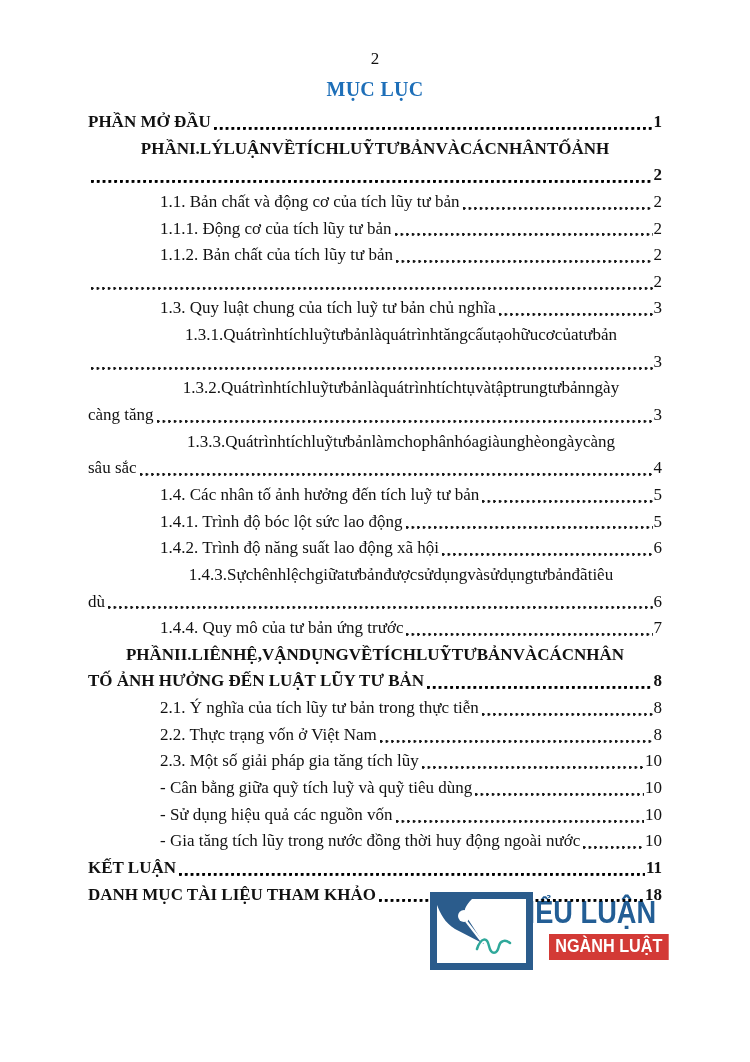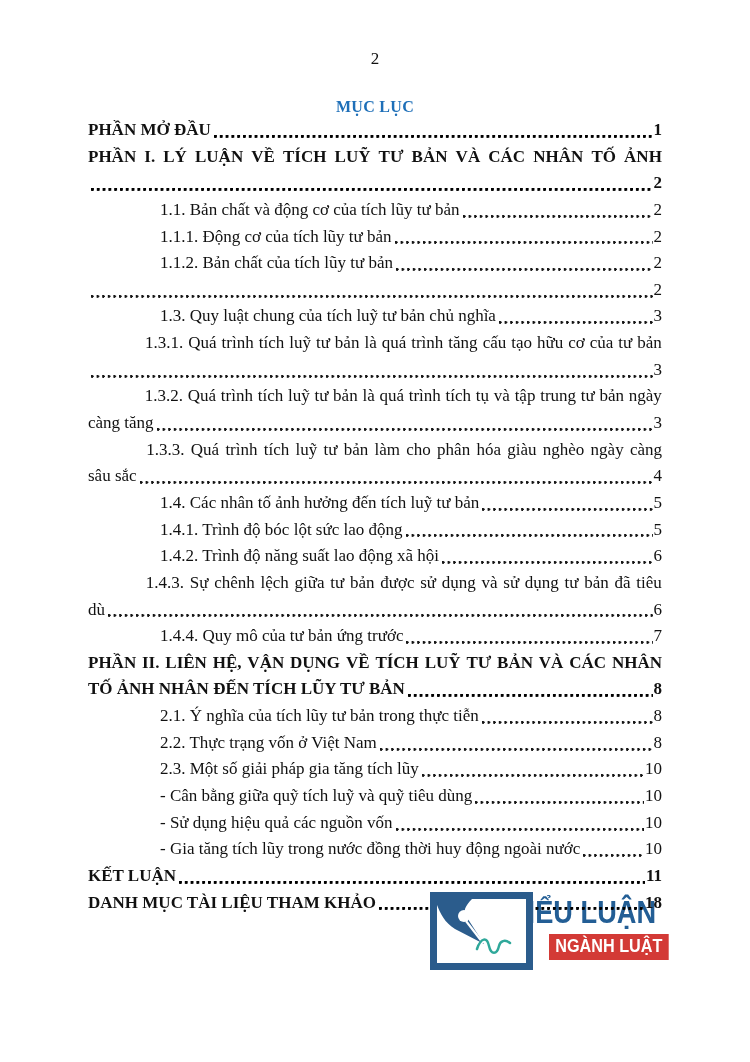--- a/index.html
+++ b/index.html
@@ -5,31 +5,31 @@
   html,body{margin:0;padding:0;background:#ffffff;}
   .sheet{
     position:relative;width:750px;height:1062px;background:#ffffff;
     font-family:"Liberation Serif","DejaVu Serif",serif;color:#111;overflow:hidden;
   }
   .pagenum{
     position:absolute;top:48px;left:0;right:0;text-align:center;
     font-size:17px;line-height:22px;
   }
   .doc-title{
-    position:absolute;top:94px;left:0;right:0;margin:0;text-align:center;
-    font-size:16px;line-height:26px;font-weight:bold;color:#1E6FB8;letter-spacing:.3px;
+    position:absolute;top:76px;left:0;right:0;margin:0;text-align:center;
+    font-size:20px;line-height:26px;font-weight:bold;color:#1E6FB8;letter-spacing:.3px;
   }
   .toc{
-    position:absolute;left:88px;top:117px;width:574px;
+    position:absolute;left:88px;top:109px;width:574px;
     font-size:17px;line-height:26.65px;z-index:2;
   }
   .toc-line{height:26.65px;}
   .b{font-weight:bold;}
   
-  .toc-just{display:flex;justify-content:space-between;}
+  .toc-just{display:flex;justify-content:center;}
   .toc-just .w{display:inline-block;white-space:pre;}
   .sp{flex:0 0 52px;width:52px;}
   
   .toc-flex{display:flex;}
   .toc-flex .txt{white-space:pre;}
   .ind{margin-left:72px;}
   .leader{
     flex:1 1 0;min-width:8px;margin:0 1px;
     background-image:radial-gradient(circle at 1.2px 1.2px,#151515 1.12px,rgba(0,0,0,0) 1.5px);
     background-size:5.6px 2.6px;background-repeat:repeat-x;
@@ -247,21 +247,21 @@
         <span class="w">VỀ</span>
         <span class="w">TÍCH</span>
         <span class="w">LUỸ</span>
         <span class="w">TƯ</span>
         <span class="w">BẢN</span>
         <span class="w">VÀ</span>
         <span class="w">CÁC</span>
         <span class="w">NHÂN</span>
       </div>
       <div class="toc-line toc-flex b">
-        <span class="txt">TỐ ẢNH NHÂN ĐẾN TÍCH LŨY TƯ BẢN</span>
+        <span class="txt">TỐ ẢNH HƯỞNG ĐẾN LUẬT LŨY TƯ BẢN</span>
         <span class="leader"></span>
         <span class="pg">8</span>
       </div>
       <div class="toc-line toc-flex">
         <span class="txt ind">2.1. Ý nghĩa của tích lũy tư bản trong thực tiễn</span>
         <span class="leader"></span>
         <span class="pg">8</span>
       </div>
       <div class="toc-line toc-flex">
         <span class="txt ind">2.2. Thực trạng vốn ở Việt Nam</span>

